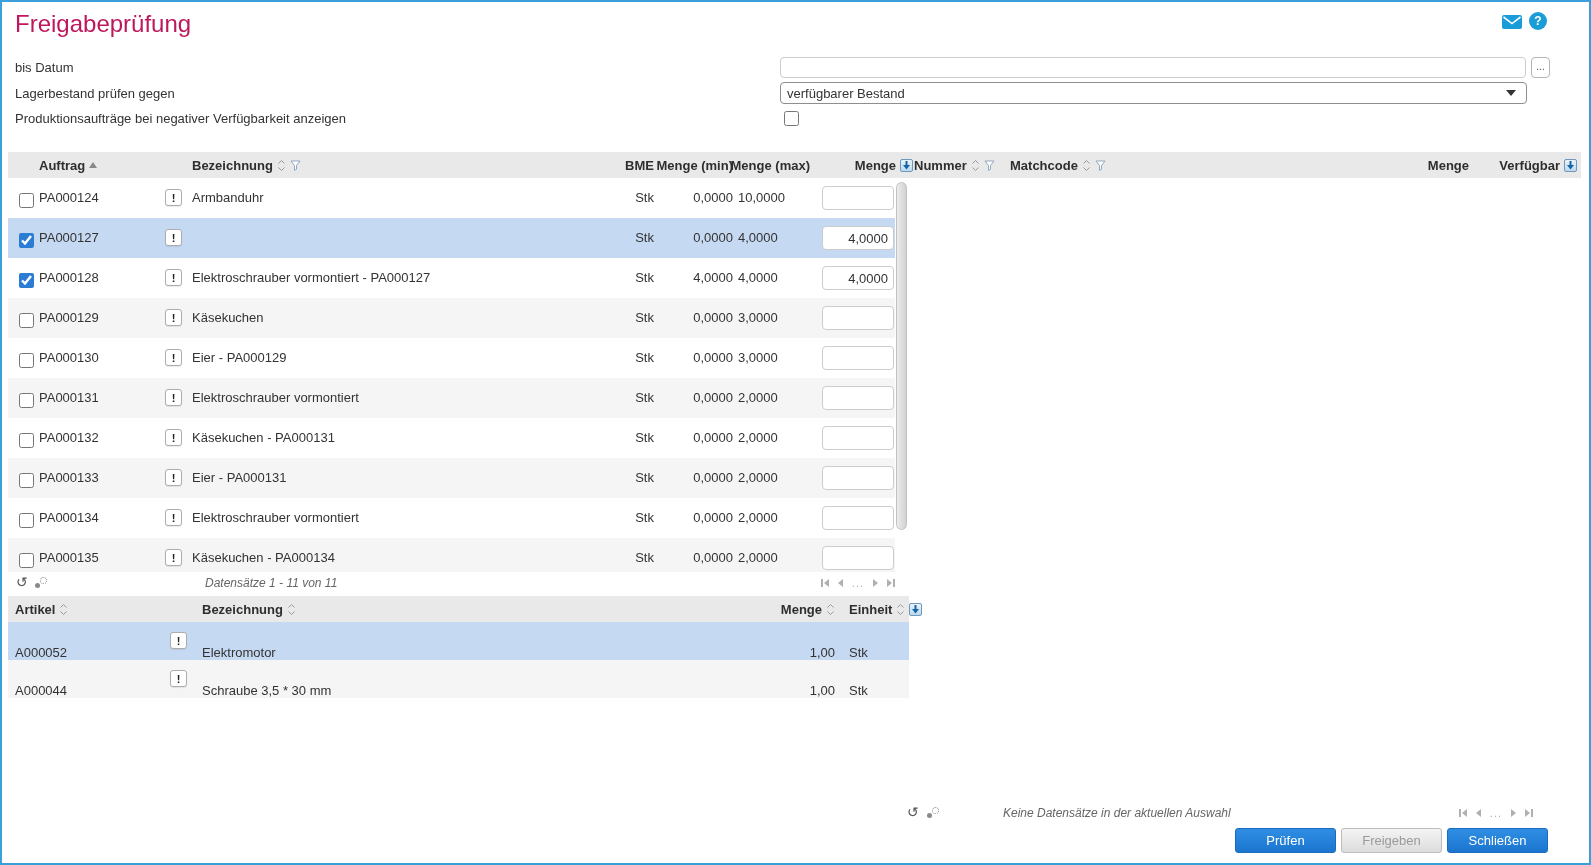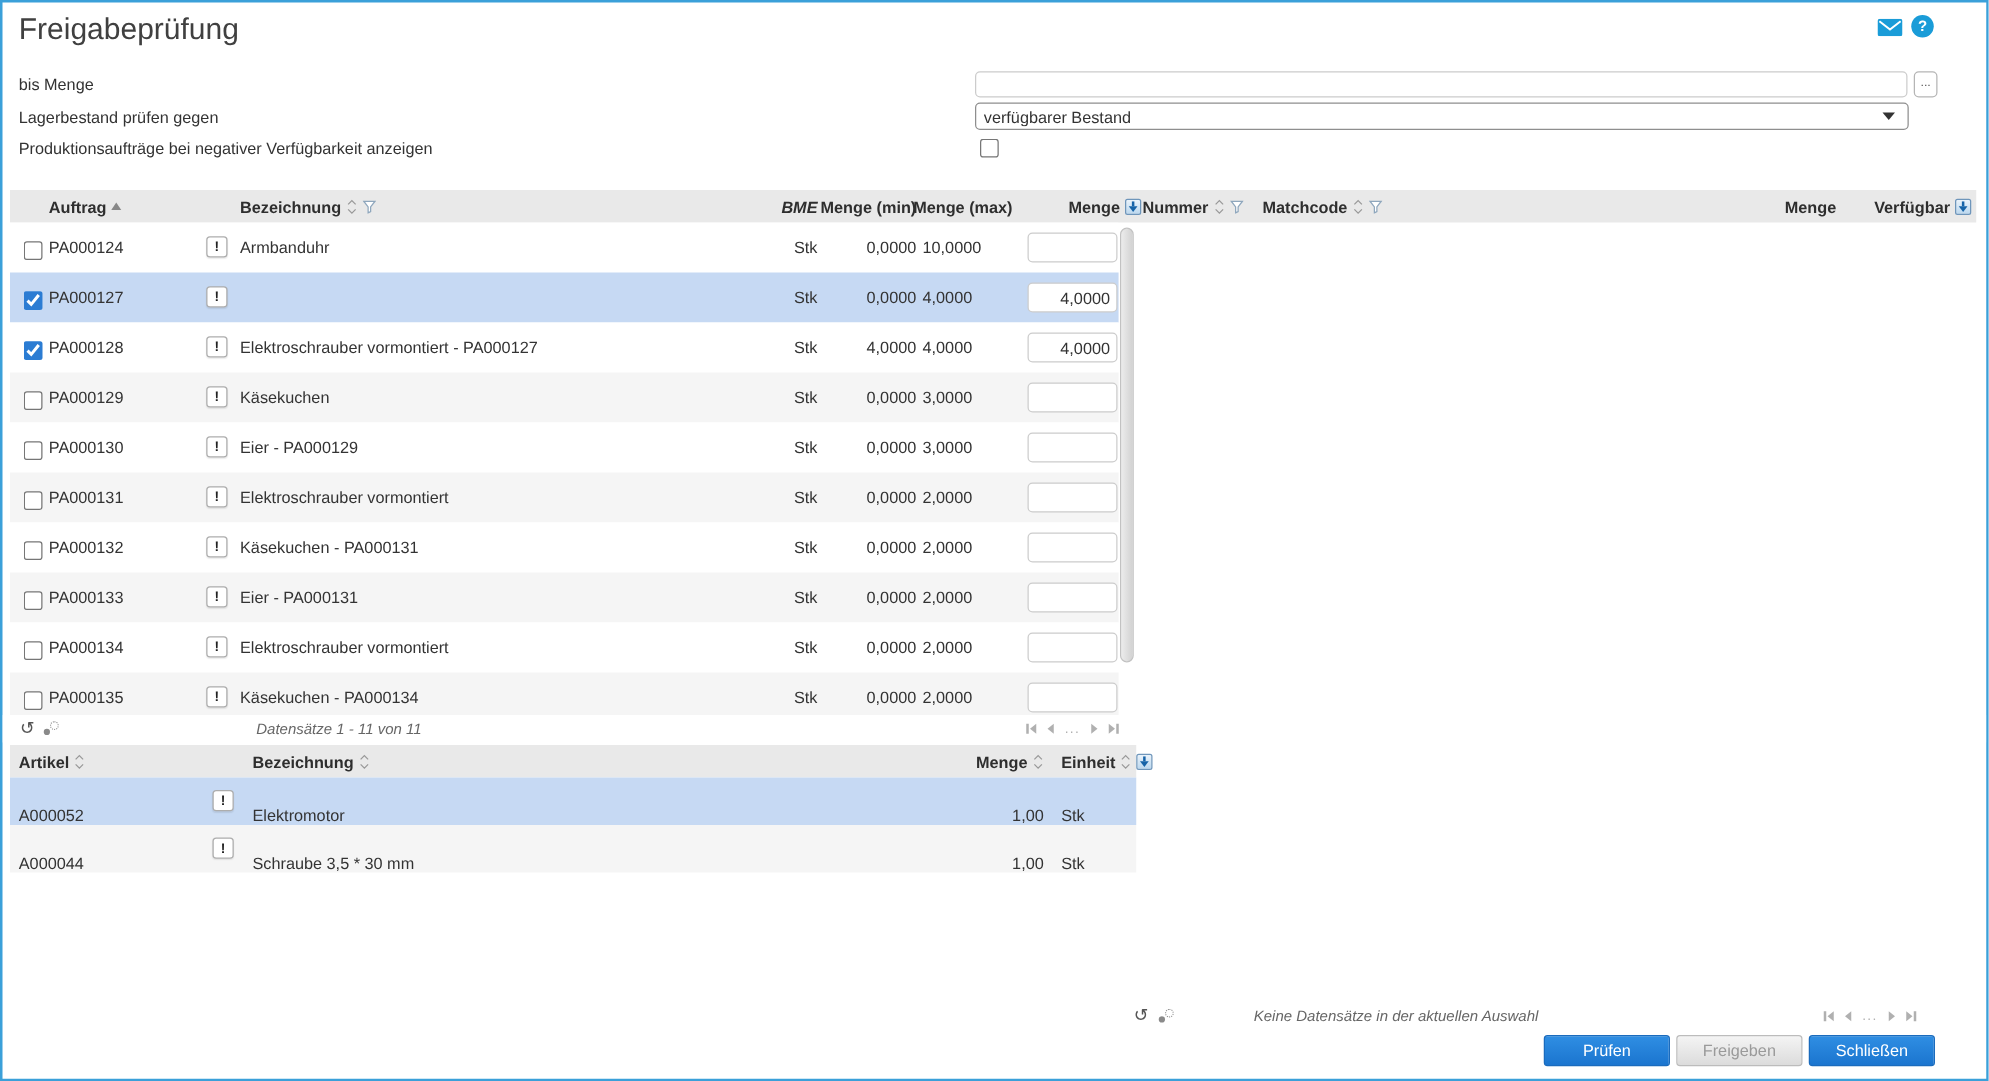--- a/index.html
+++ b/index.html
@@ -2,21 +2,21 @@
 <html><head>
 <meta charset="utf-8">
 <style>
   html,body{margin:0;padding:0;background:#fff;}
   .page{
     position:relative; width:1591px; height:865px; box-sizing:border-box;
     border:2px solid #3ba0d9; background:#fff; overflow:hidden;
     font-family:"Liberation Sans",sans-serif; font-size:13px; color:#333;
   }
   
-  .title{position:absolute; left:13px; top:8px; font-size:24px; font-weight:400; color:#404040;}
+  .title{position:absolute; left:13px; top:8px; font-size:24px; font-weight:400; color:#be185d;}
   .mail-ic{position:absolute; right:67px; top:13px; width:20px; height:14px; cursor:pointer;}
   .help-ic{position:absolute; right:42px; top:10px; width:18px; height:18px; border-radius:50%;
     background:#1a9cd8; color:#fff; font-weight:bold; font-size:12px; text-align:center; line-height:18px; cursor:pointer;}
   .help-ic::after{content:''; position:absolute; left:1px; bottom:-3px; width:0; height:0;
     border:4px solid transparent; border-top-color:#1a9cd8; transform:rotate(30deg);}
   
   .flabel{position:absolute; left:13px; color:#333;}
   .f-input{position:absolute; left:778px; top:55px; width:746px; height:21px; box-sizing:border-box;
     border:1px solid #ccc; border-radius:4px; padding:0 6px; font:13px "Liberation Sans",sans-serif; color:#333;}
   .f-browse{position:absolute; left:1529px; top:55px; width:19px; height:21px; box-sizing:border-box;
@@ -30,21 +30,21 @@
     border-left:5px solid transparent; border-right:5px solid transparent; border-top:6px solid #333;}
   .f-check{position:absolute; left:778px; top:106px; width:15px; height:15px;}
   input[type=checkbox]{accent-color:#2b7cd3;}
   
   .ohdr{position:absolute; left:0; top:150px; right:0; height:26px;}
   .ohdr-bg{position:absolute; left:6px; right:8px; top:0; height:26px; background:#e9e9e9;}
   .hc{position:absolute; top:0; height:26px; display:flex; align-items:center; gap:4px;
     font-weight:bold; color:#2e2e2e; white-space:nowrap;}
   .hc.rgt{justify-content:flex-end;}
   .hc-auftrag{left:37px;} .hc-bez{left:190px;}
-  .hc-bme{left:600px; width:52px;font-style:italic;} .hc-min{left:655px; width:76px;align-items:center;} .hc-max{left:736px; width:72px;}
+  .hc-bme{left:600px; width:52px;} .hc-min{left:655px; width:76px;align-items:center;} .hc-max{left:736px; width:72px;}
   .hc-menge1{left:810px; width:101px;}
   .hc-nummer{left:912px;} .hc-match{left:1008px;}
   .hc-menge2{left:1390px; width:77px;} .hc-verf{left:1468px; width:107px;}
   
   .tri-up{width:0;height:0;border-left:4px solid transparent;border-right:4px solid transparent;border-bottom:6px solid #888;}
   .sort2 svg, .funnel svg{display:block;}
   .aggic{width:13px;height:13px;box-sizing:border-box;border:1px solid #6f96bb;border-radius:2px;
     background:linear-gradient(#eaf3fb,#bcd8ef); display:flex;align-items:center;justify-content:center;}
   
   .orows{position:absolute; left:6px; top:176px; width:887px; height:396px; overflow:hidden;}
@@ -108,21 +108,21 @@
 
   <div class="title">Freigabeprüfung</div>
   <span class="mail-ic">
     <svg width="20" height="14">
         <rect width="20" height="14" rx="2" fill="#1a9cd8"></rect>
         <path d="M1.5 2 L10 8.6 L18.5 2" stroke="#fff" stroke-width="1.6" fill="none"></path>
       </svg>
   </span>
   <span class="help-ic">?</span>
 
-  <div class="flabel" style="top:58px">bis Menge</div>
+  <div class="flabel" style="top:58px">bis Datum</div>
   <input class="f-input" type="text" value="" style="">
   <span class="f-browse">...</span>
 
   <div class="flabel" style="top:84px">Lagerbestand prüfen gegen</div>
   <div class="selectwrap">
     <select>
       <option>verfügbarer Bestand</option>
     </select>
   </div>
 

